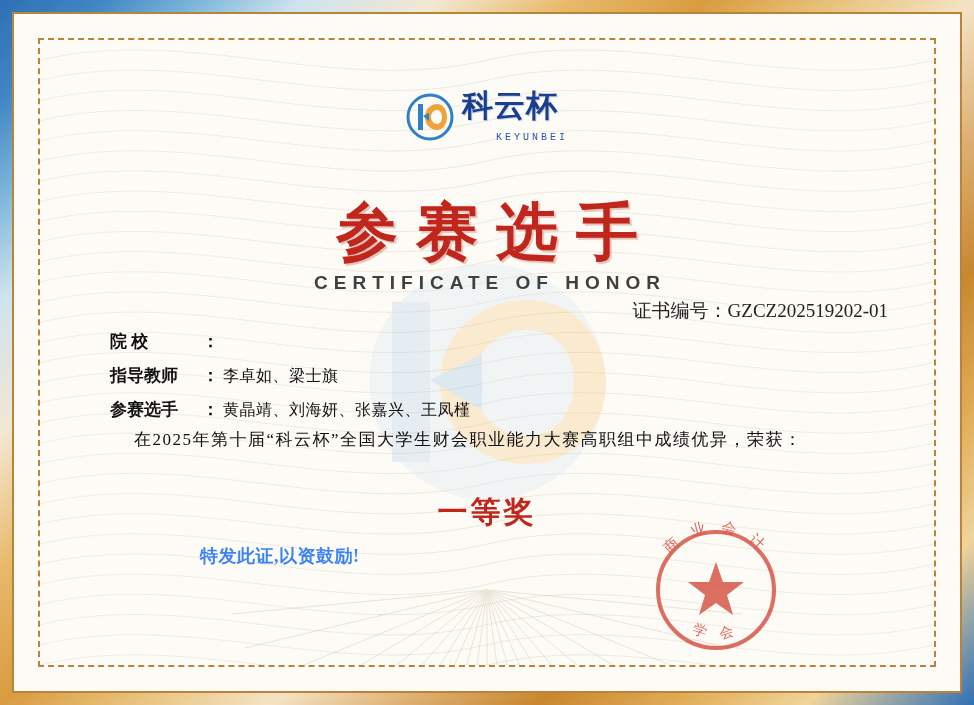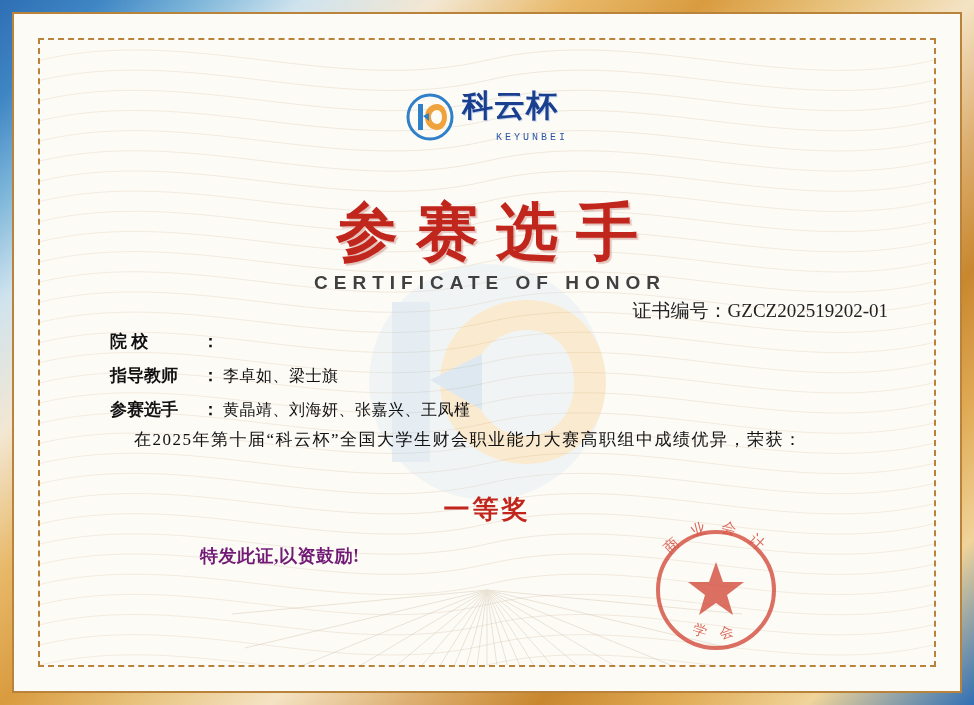--- a/index.html
+++ b/index.html
@@ -227,34 +227,34 @@
   .body-para .indent { display: inline-block; width: 36px; }
 
   
   .award {
     position: absolute;
     left: 0;
     right: 0;
     top: 452px;
     text-align: center;
     font-weight: 700;
-    font-size: 26px;
+    font-size: 30px;
     letter-spacing: 3px;
     color: #c0261c;
   }
 
   
   .encourage {
     position: absolute;
     left: 160px;
     top: 504px;
     font-size: 18px;
     font-weight: 700;
     letter-spacing: 0.5px;
-    color: #701a75;
+    color: #3b82f6;
   }
 
   
   .signature {
     position: absolute;
     right: 90px;
     top: 535px;
     text-align: center;
     font-size: 19px;
     line-height: 34px;

